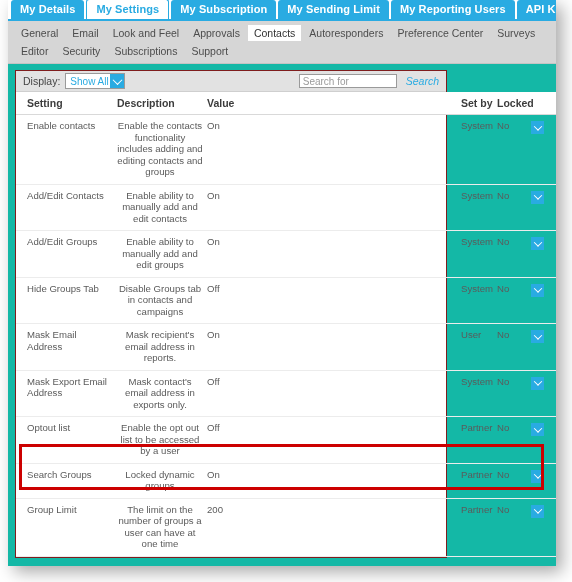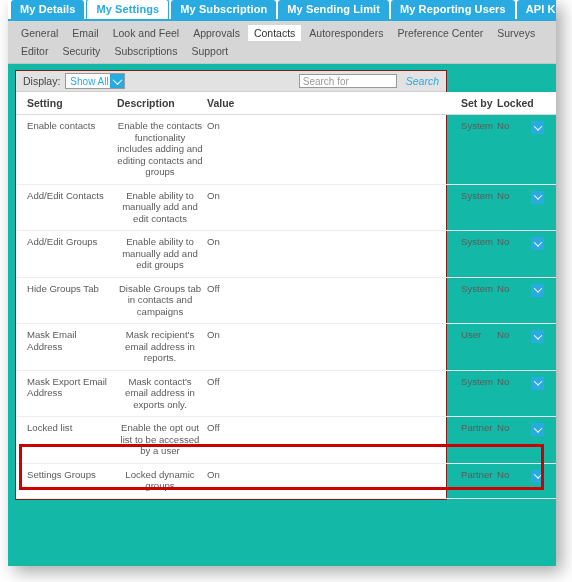--- a/index.html
+++ b/index.html
@@ -338,35 +338,47 @@
             <td class="c-value">Off</td>
             <td class="c-setby">System</td>
             <td class="c-locked">No</td>
             <td class="c-action">
               <div class="dd-btn">
                 <span class="chev"></span>
               </div>
             </td>
           </tr>
           <tr>
-            <td class="c-setting">Locked list</td>
+            <td class="c-setting">Optout list</td>
             <td class="c-desc">Enable the opt out list to be accessed by a user</td>
             <td class="c-value">Off</td>
             <td class="c-setby">Partner</td>
             <td class="c-locked">No</td>
             <td class="c-action">
               <div class="dd-btn">
                 <span class="chev"></span>
               </div>
             </td>
           </tr>
           <tr>
-            <td class="c-setting">Settings Groups</td>
+            <td class="c-setting">Search Groups</td>
             <td class="c-desc">Locked dynamic groups</td>
             <td class="c-value">On</td>
+            <td class="c-setby">Partner</td>
+            <td class="c-locked">No</td>
+            <td class="c-action">
+              <div class="dd-btn">
+                <span class="chev"></span>
+              </div>
+            </td>
+          </tr>
+          <tr>
+            <td class="c-setting">Group Limit</td>
+            <td class="c-desc">The limit on the number of groups a user can have at one time</td>
+            <td class="c-value">200</td>
             <td class="c-setby">Partner</td>
             <td class="c-locked">No</td>
             <td class="c-action">
               <div class="dd-btn">
                 <span class="chev"></span>
               </div>
             </td>
           </tr>
         </tbody>
     </table>

